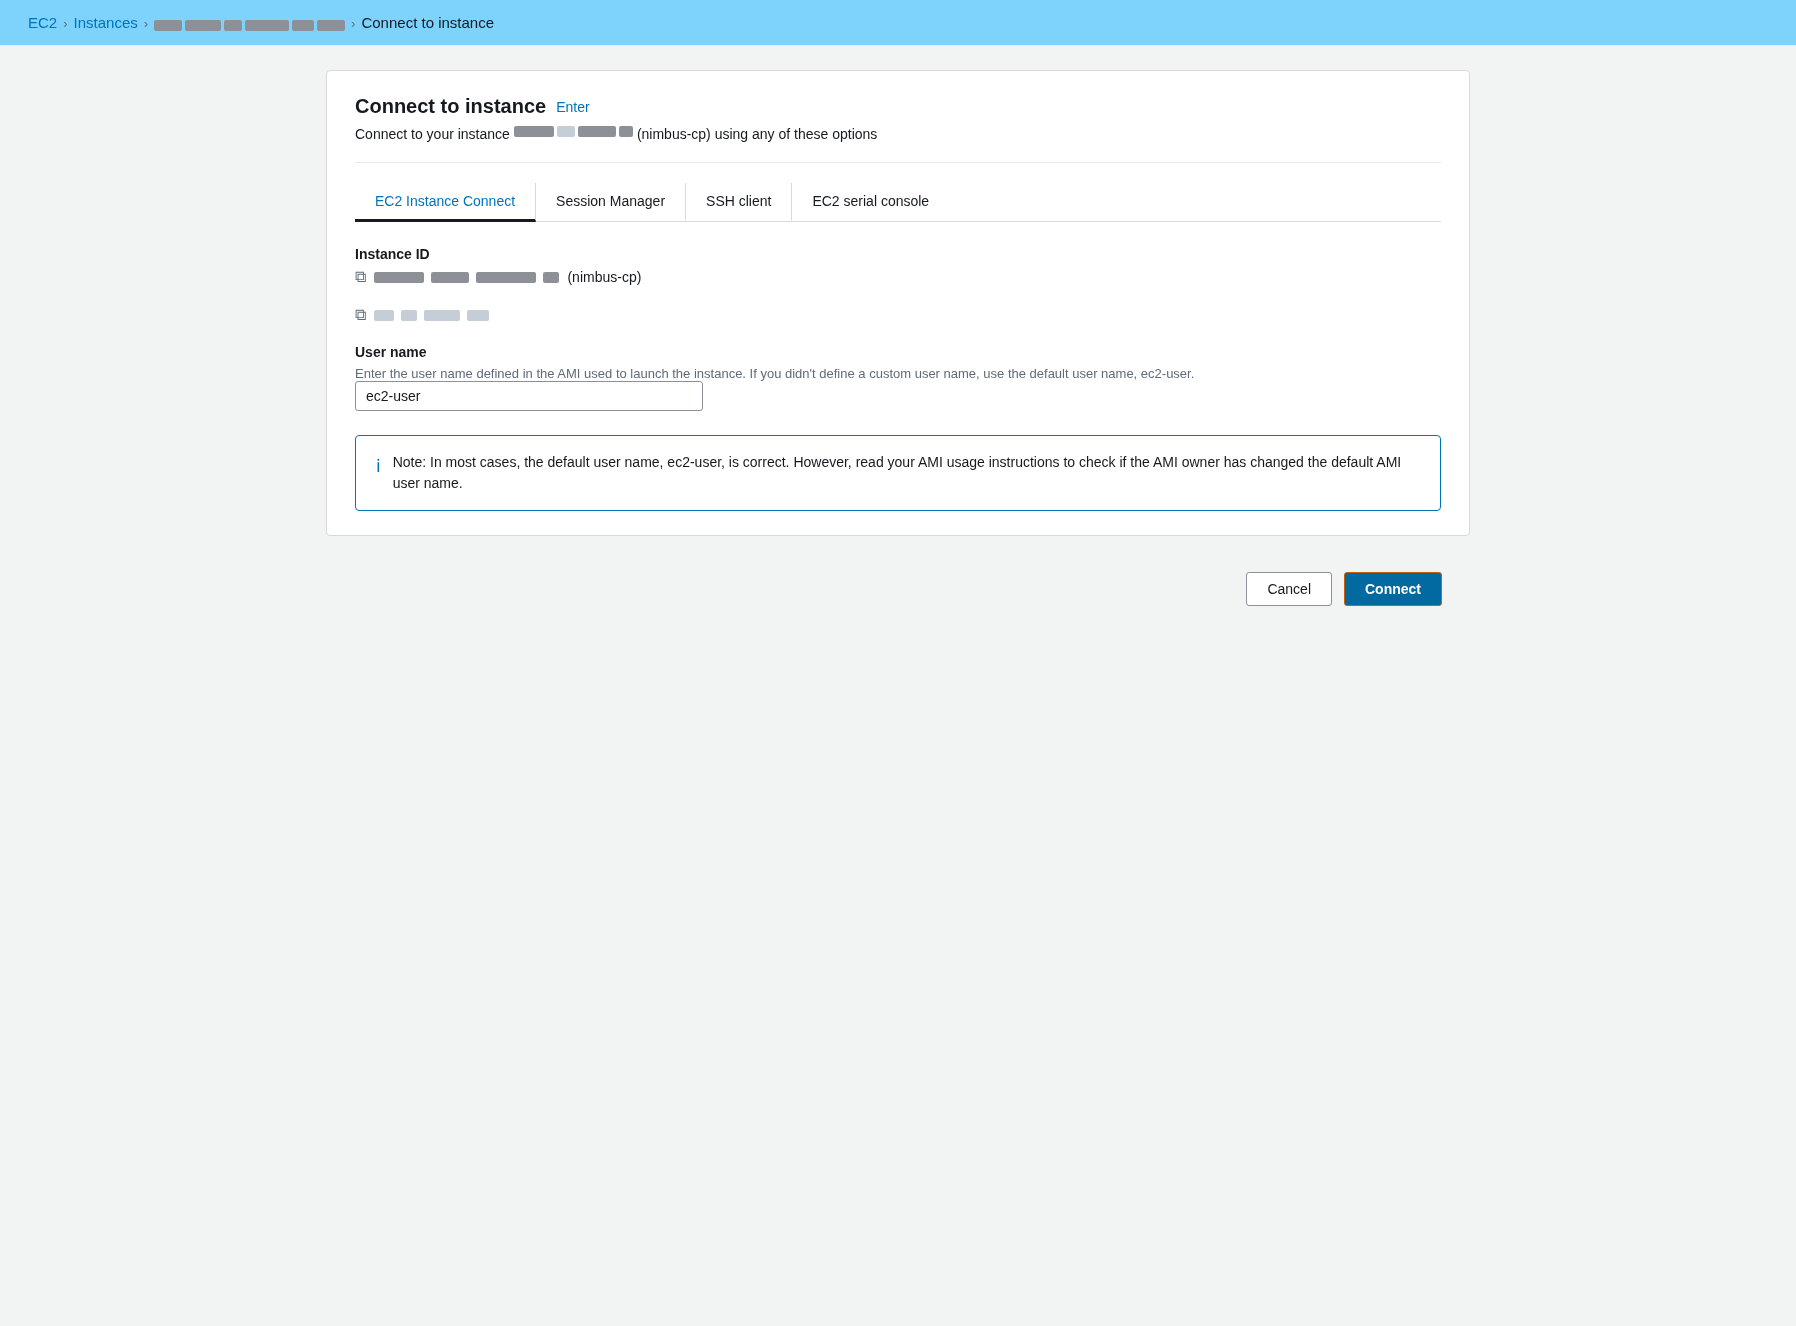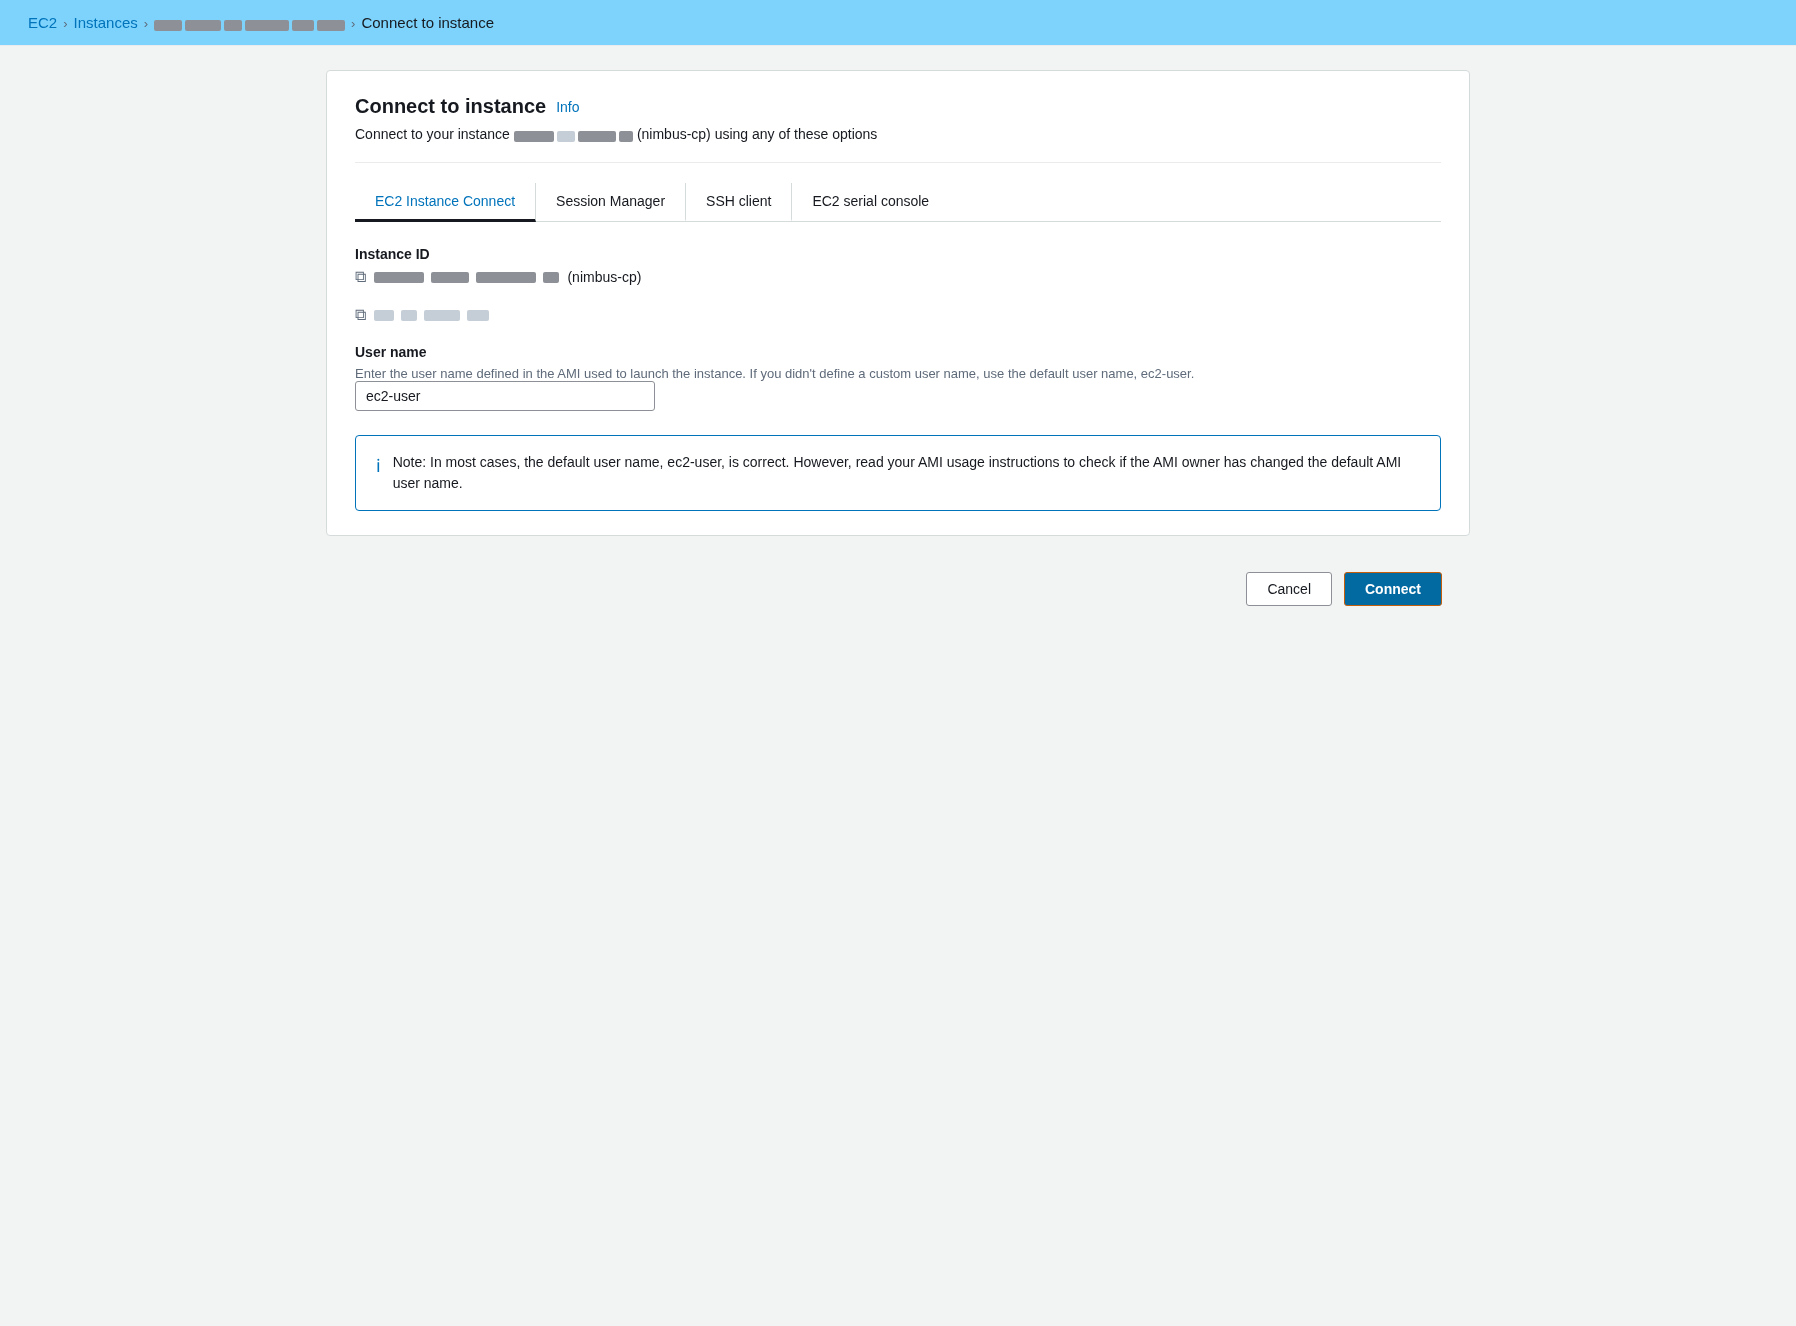--- a/index.html
+++ b/index.html
@@ -73,21 +73,21 @@
       font-size: 14px;
       cursor: pointer;
       text-decoration: none;
     }
 
     .page-subtitle {
       color: #16191f;
       font-size: 14px;
       margin-bottom: 20px;
       display: flex;
-      align-items: flex-end;
+      align-items: flex-start;
       gap: 0;
     }
     .subtitle-redact {
       display: inline-flex;
       gap: 3px;
       align-items: center;
       margin: 0 4px;
     }
 
     
@@ -146,21 +146,21 @@
       align-items: center;
     }
 
     
     .field-description {
       font-size: 13px;
       color: #5f6b7a;
       margin-bottom: 0;
     }
     .text-input {
-      width: 300px;
+      width: 348px;
       padding: 6px 10px;
       border: 1px solid #8d9197;
       border-radius: 3px;
       font-size: 14px;
       color: #16191f;
       outline: none;
     }
 
     
     .note-box {
@@ -238,21 +238,21 @@
   </span>
   <span class="breadcrumb-sep">›</span>
   <span class="breadcrumb-current">Connect to instance</span>
 </div>
 
 <div class="main-content">
   <div class="card">
 
     <div class="page-title-row">
       <h1 class="page-title">Connect to instance</h1>
-      <a class="info-link">Info</a>
+      <a class="info-link">Enter</a>
     </div>
 
     <div class="page-subtitle">
       <span>Connect to your instance</span>
       <span class="subtitle-redact">
         <span class="rb rb-sm rb-dark" style="width:40px;"></span>
         <span class="rb" style="width:18px;"></span>
         <span class="rb rb-dark" style="width:38px;"></span>
         <span class="rb rb-dark" style="width:14px;"></span>
       </span>

